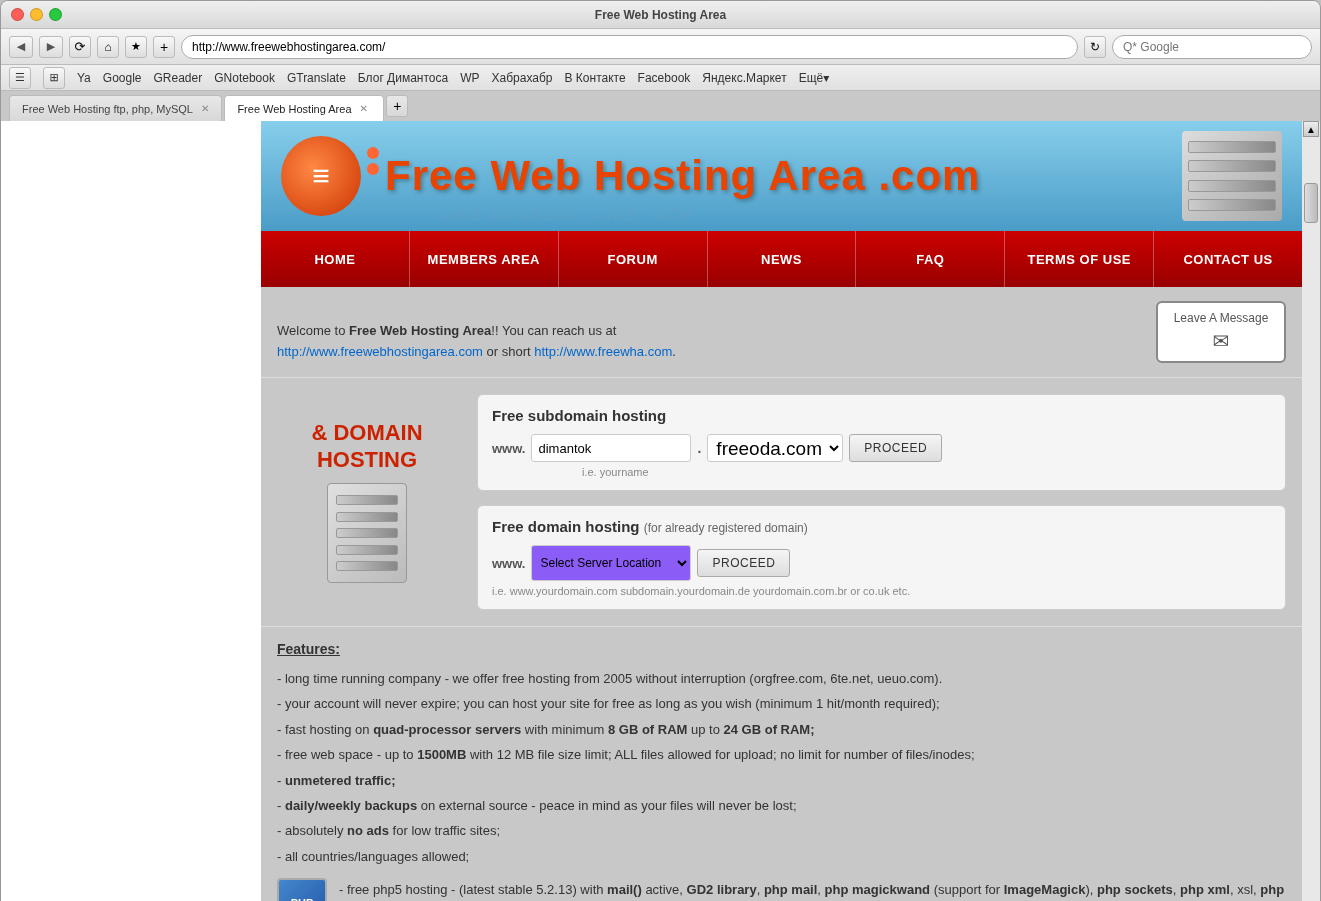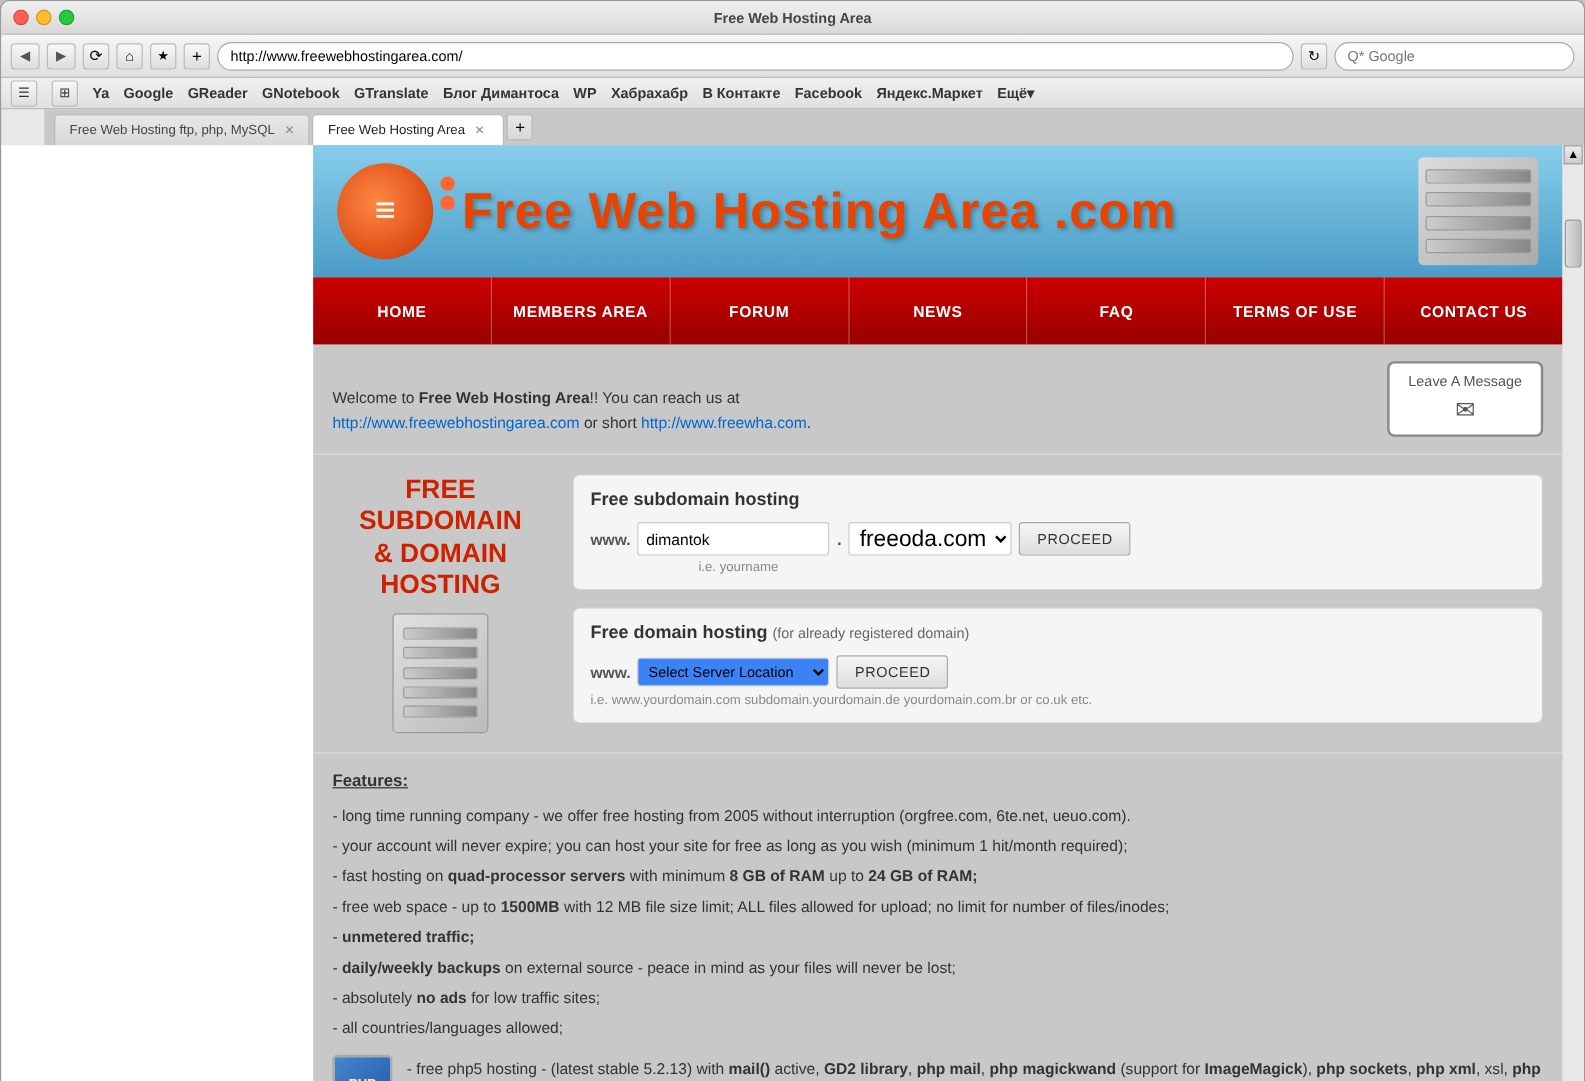--- a/index.html
+++ b/index.html
@@ -93,31 +93,30 @@
       background: linear-gradient(to bottom, #f0f0f0, #e0e0e0);
       height: 26px;
       display: flex;
       align-items: center;
       padding: 0 8px;
       border-bottom: 1px solid #bbb;
       gap: 12px;
       font-size: 12px;
       color: #333;
     }
-    .bookmark-item { cursor: pointer; color: #333; text-decoration: none; font-weight: bold; }
+    .bookmark-item { cursor: pointer; color: #333; text-decoration: none; }
 
     
     .tabs-bar {
       background: #c8c8c8;
       height: 30px;
       display: flex;
       align-items: flex-end;
       padding: 0 8px;
       gap: 2px;
-      margin-left: 36px;
     }
     .tab {
       height: 26px;
       padding: 0 12px;
       background: linear-gradient(to bottom, #e8e8e8, #d8d8d8);
       border: 1px solid #bbb;
       border-bottom: none;
       border-radius: 4px 4px 0 0;
       display: flex; align-items: center;
       font-size: 11px; color: #444;
@@ -349,26 +348,26 @@
     .domain-box h3 em { font-weight: normal; font-size: 12px; color: #666; font-style: normal; }
     .domain-input {
       width: 220px;
       height: 28px;
       border: 1px solid #ccc;
       border-radius: 3px;
       padding: 0 6px;
       font-size: 13px;
     }
     .server-select {
-      height: 24px;
+      height: 36px;
       border: 1px solid #ccc;
       border-radius: 3px;
       padding: 0 4px;
       font-size: 12px;
-      background: #3b82f6;
+      background: #8b5cf6;
       width: 160px;
     }
     .ie-text2 { font-size: 11px; color: #888; margin-top: 4px; }
 
     
     .features-section {
       padding: 14px 16px;
     }
     .features-section h2 {
       font-size: 14px;
@@ -528,21 +527,21 @@
           </div>
           <div class="leave-message-btn">
             <span>Leave A Message</span>
             <span class="envelope">✉</span>
           </div>
         </div>
 
         <div class="hosting-section">
           <div class="hosting-graphic">
             <div class="hosting-graphic-text">
-              <span>FREE SUBDOMAIN</span><br>
+              <br>
               <span>&amp; DOMAIN</span><br>
               <span>HOSTING</span>
             </div>
             <div class="server-icon">
               <div class="sr"></div>
               <div class="sr"></div>
               <div class="sr"></div>
               <div class="sr"></div>
               <div class="sr"></div>
             </div>

